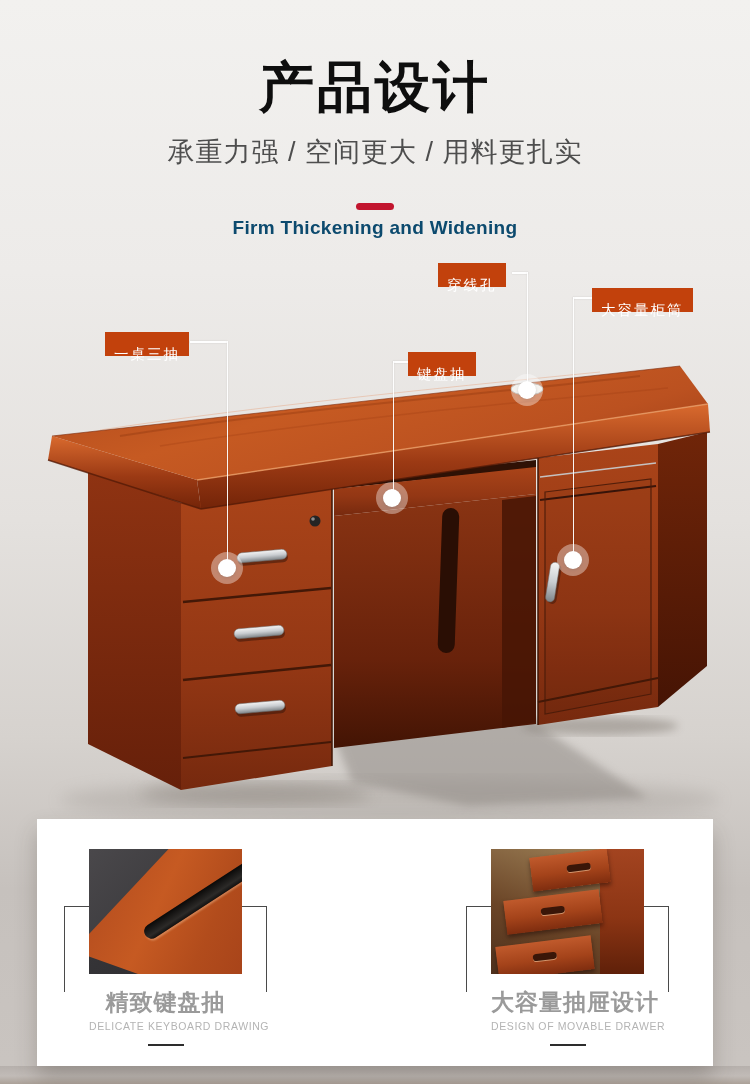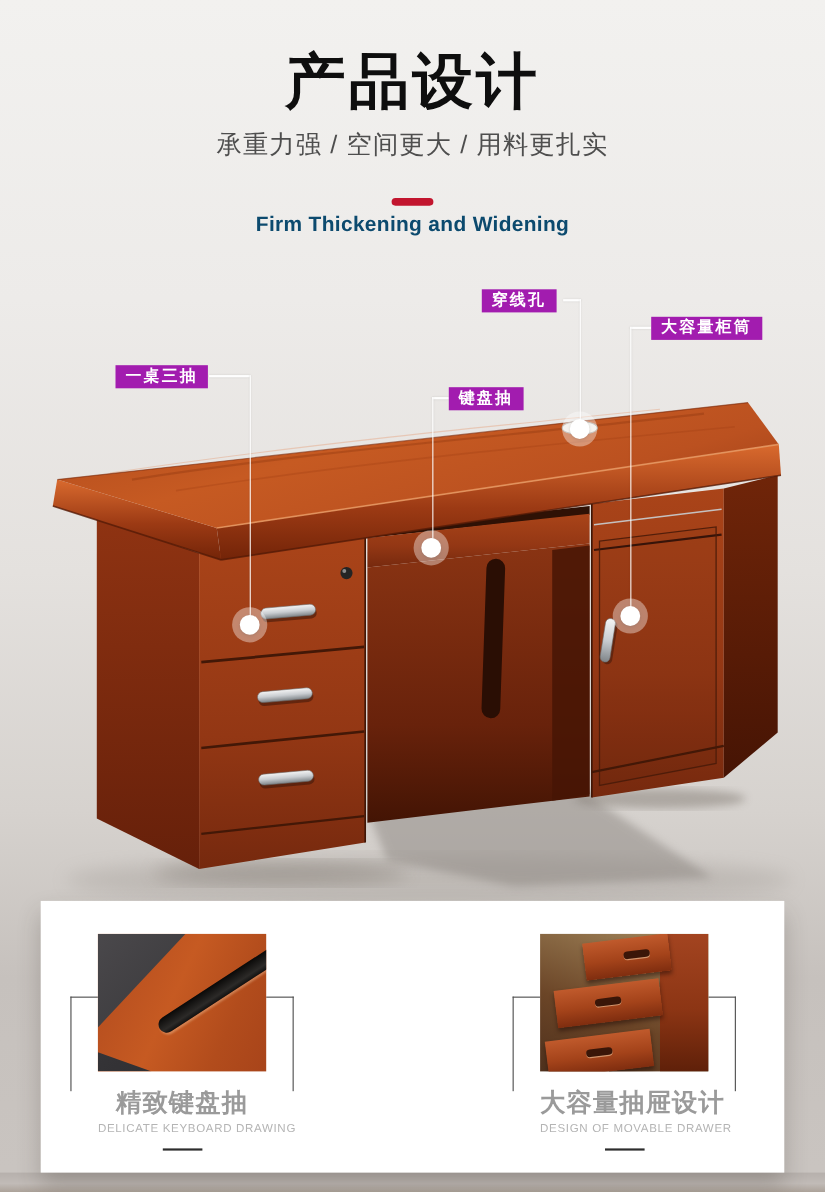--- a/index.html
+++ b/index.html
@@ -5,41 +5,41 @@
   * { margin:0; padding:0; box-sizing:border-box; }
   html,body { width:750px; }
   body{
     position:relative;
     width:750px; height:1084px;
     font-family:"Liberation Sans", sans-serif;
     background:linear-gradient(180deg,#f2f1ef 0%,#edebe9 25%,#e4e1de 48%,#d6d2ce 68%,#c6c1bd 82%,#c9c4c0 98%);
     overflow:hidden;
   }
   
-  .header{ position:absolute; top:0; left:0; width:750px; text-align:center; }
+  .header{ position:absolute; top:13px; left:0; width:750px; text-align:center; }
   .title{
     margin-top:46px; font-size:55px; line-height:1.05; font-weight:900;
     color:#0e0e0e; letter-spacing:3px;
   }
   .subtitle{
-    margin-top:12px; font-size:23px; color:#4e4e4e; letter-spacing:1px; font-weight:400;
+    margin-top:17px; font-size:27px; color:#4e4e4e; letter-spacing:1px; font-weight:400;
   }
   .divider{
     width:38px; height:7px; border-radius:4px; background:#c2152e;
     margin:33px auto 0;
   }
   .tagline{
     margin-top:7px; font-size:19px; color:#0c4a6e; font-weight:600; letter-spacing:0.3px;
   }
   
   .scene{ position:absolute; left:0; top:0; width:750px; height:820px; }
   .scene svg{ position:absolute; left:0; top:0; }
   .callout-label{
-    position:absolute; height:21px; line-height:21px; padding:0 9px;
-    background:#a21caf; color:#ffffff; font-size:14.5px; font-weight:700;
+    position:absolute; height:21px; line-height:21px; padding:12px 9px;
+    background:#c2410c; color:#ffffff; font-size:14.5px; font-weight:400;
     letter-spacing:2px; white-space:nowrap; z-index:5;
   }
   .lead{ position:absolute; background:rgba(255,255,255,0.95); z-index:4;
          box-shadow:0 0 2px rgba(0,0,0,0.12); }
   .dot{
     position:absolute; width:18px; height:18px; border-radius:50%; background:#ffffff;
     box-shadow:0 0 0 7px rgba(255,255,255,0.38), 0 1px 3px rgba(0,0,0,0.25); z-index:5;
   }
   
   .panel{

